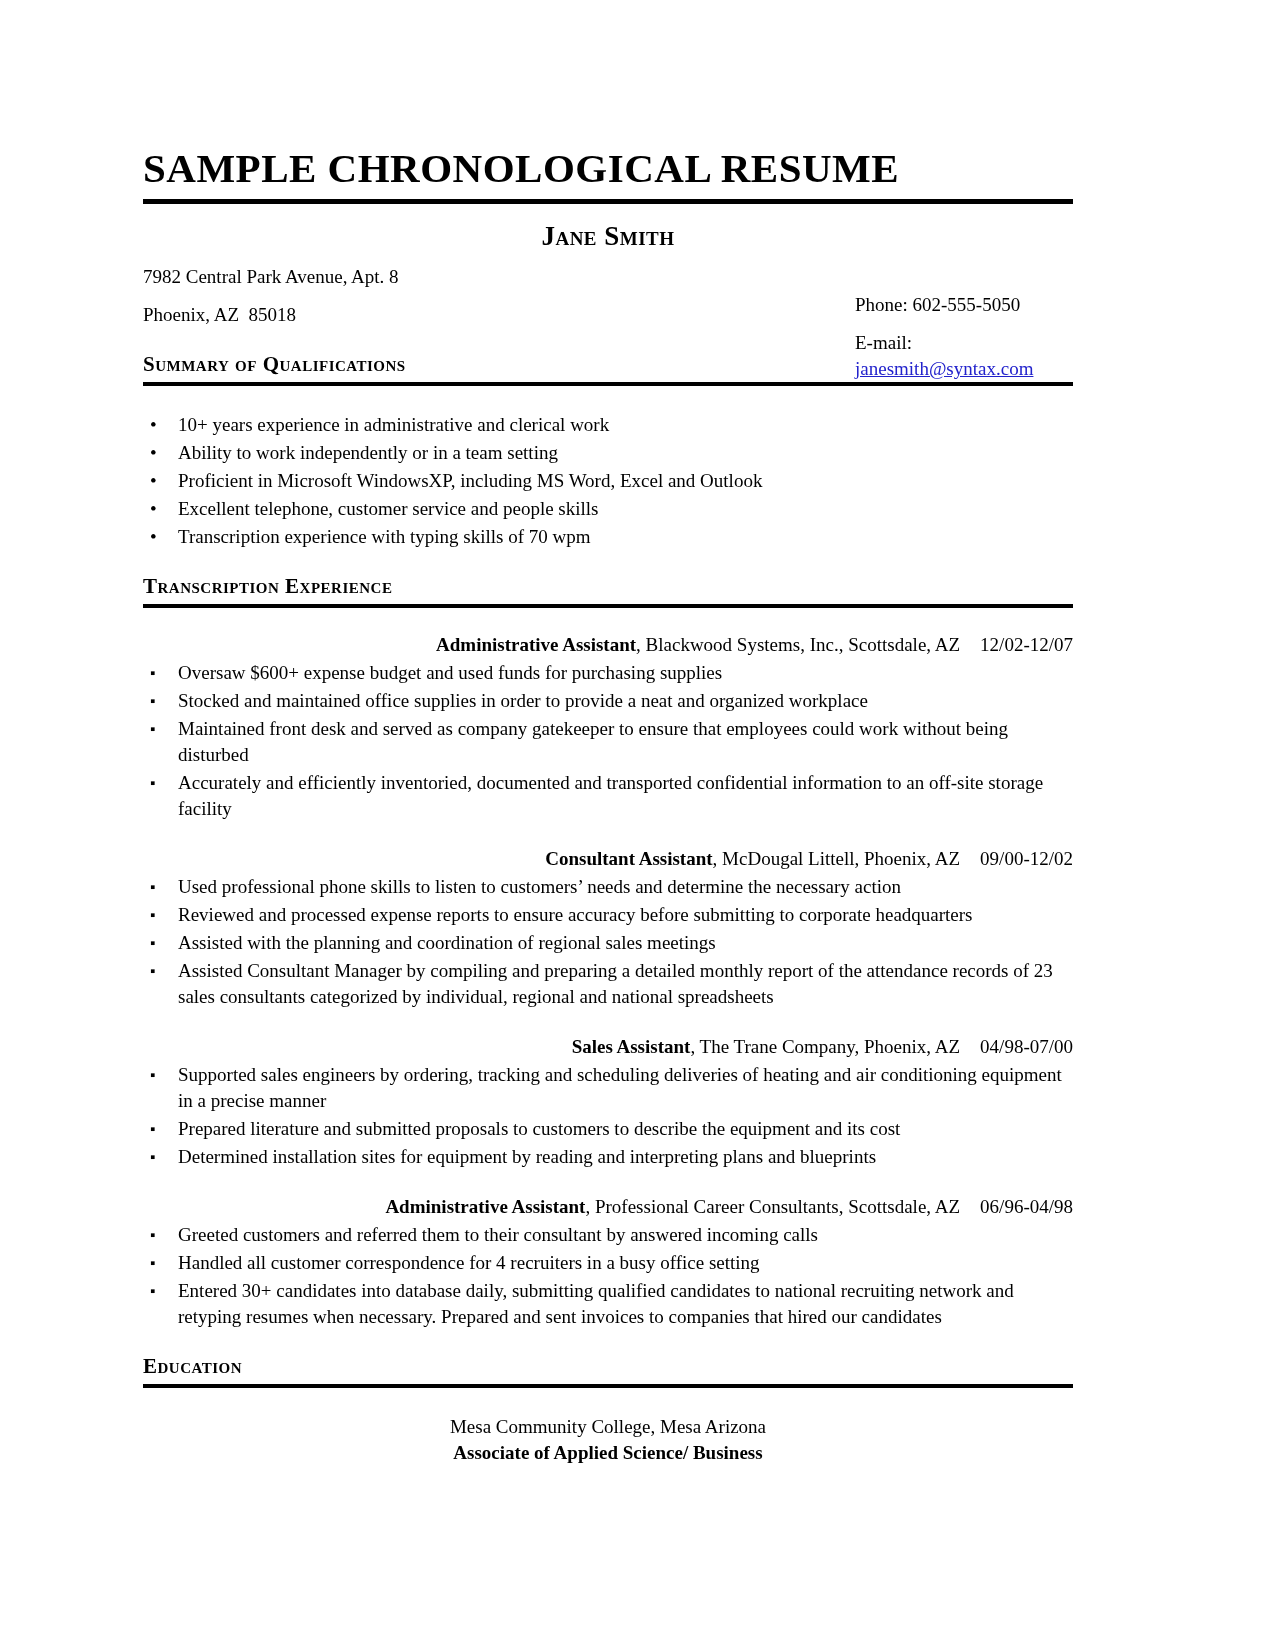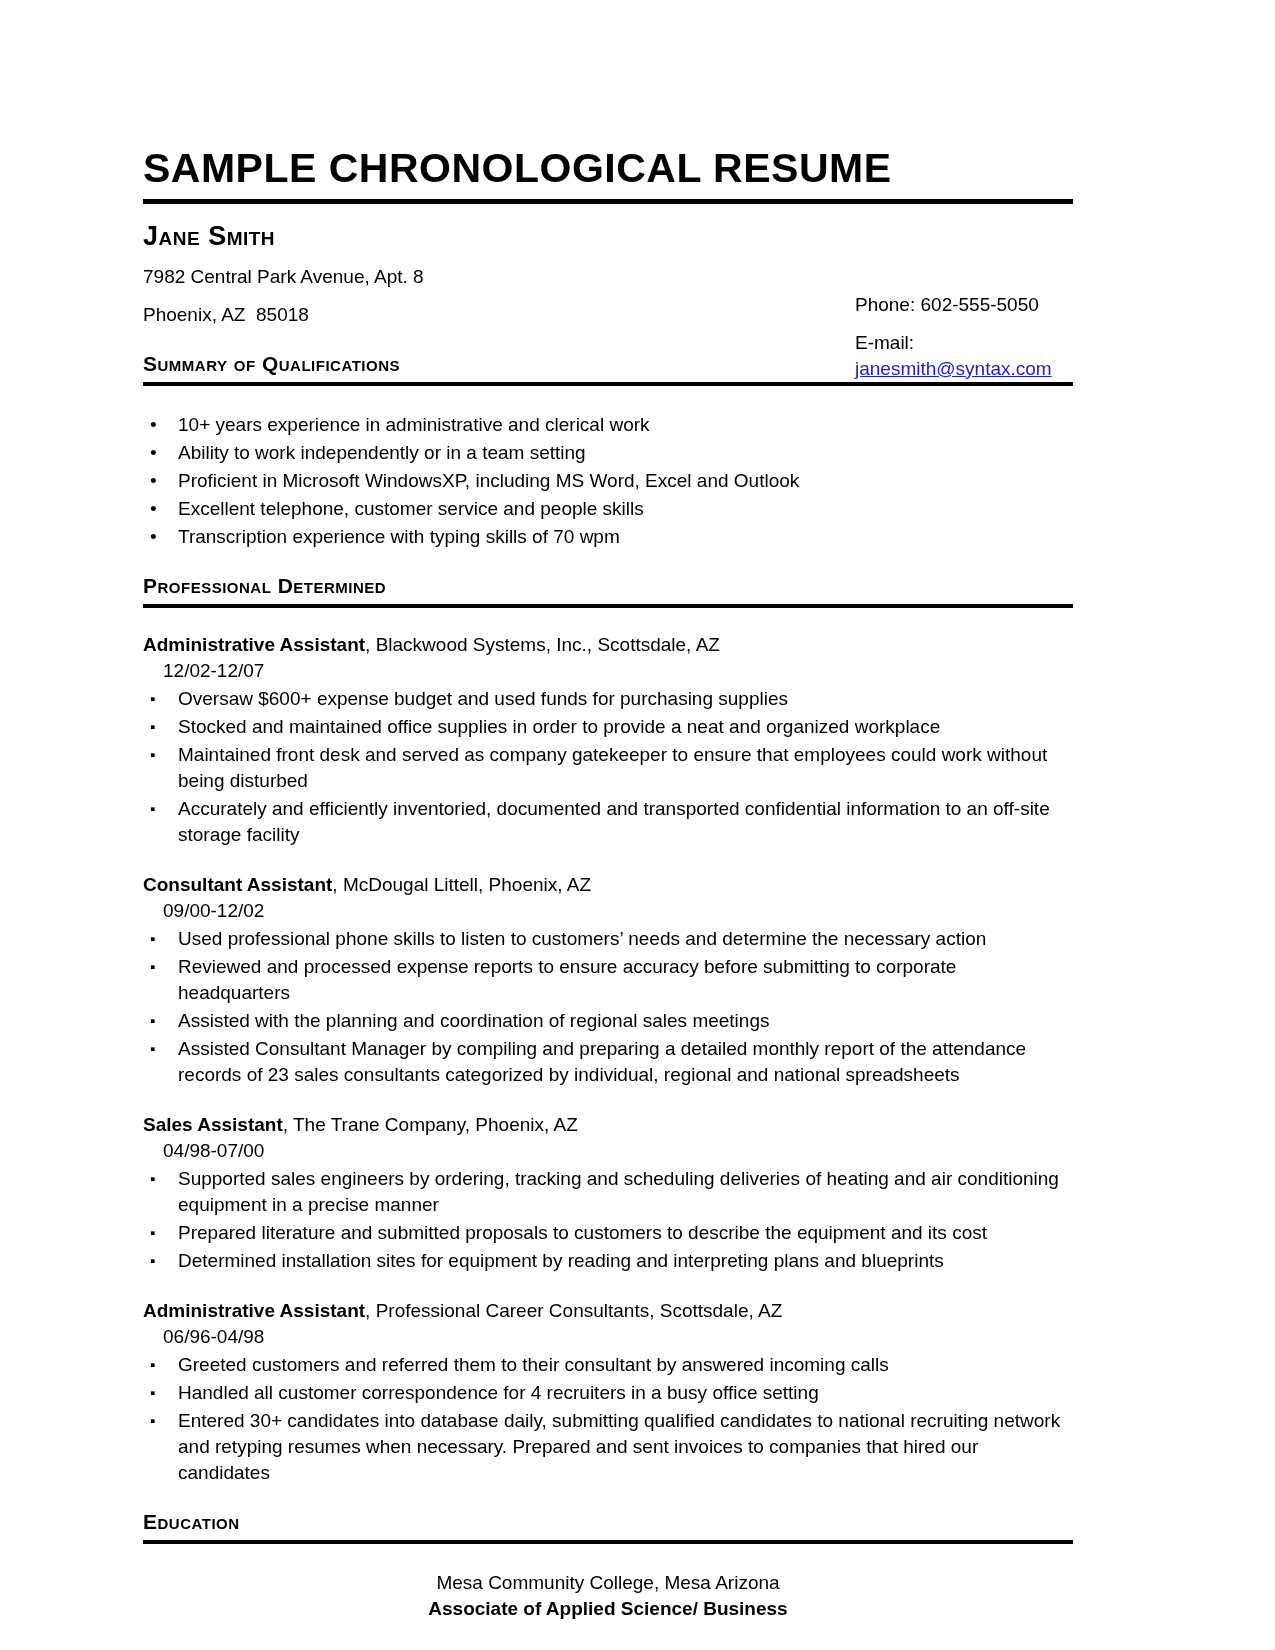--- a/index.html
+++ b/index.html
@@ -7,37 +7,38 @@
     padding: 0;
     background: #ffffff;
   }
   .page {
     position: relative;
     width: 1275px;
     height: 1650px;
     box-sizing: border-box;
     background: #ffffff;
     color: #000000;
-    font-family: Liberation Sans, sans-serif;
+    font-family: Liberation Serif, serif;
     font-size: 19px;
     line-height: 26px;
     padding: 145px 202px 0 143px;
     overflow: hidden;
   }
   .doc-title {
     margin: 0;
     font-size: 41px;
     line-height: 46px;
     font-weight: bold;
     letter-spacing: 0.5px;
     border-bottom: 5px solid #000;
     padding-bottom: 8px;
   }
   .candidate-name {
     margin-top: 16px;
+    text-align: center;
     font-size: 27px;
     line-height: 32px;
     font-weight: bold;
     font-variant: small-caps;
     letter-spacing: 0.5px;
   }
   .contact-row {
     position: relative;
     margin-top: 8px;
     min-height: 52px;
@@ -79,21 +80,20 @@
     box-sizing: border-box;
   }
   ul.bullets.squares .marker { font-size: 15px; }
   ul.bullets .li-text { flex: 1; }
   .job {
     margin-top: 24px;
   }
   .job-header {
     display: flex;
     justify-content: flex-end;
-    flex-direction: column;
   }
   .job-title { font-weight: bold; }
   .job-dates { flex: none; padding-left: 20px; }
   .job ul.bullets { margin-top: 2px; }
   .edu-block { margin-top: 26px; text-align: center; }
   .edu-degree { font-weight: bold; }
 </style>
 </head>
 <body>
 
@@ -132,21 +132,21 @@
     <li>
         <span class="marker">•</span>
         <span class="li-text">Excellent telephone, customer service and people skills</span>
       </li>
     <li>
         <span class="marker">•</span>
         <span class="li-text">Transcription experience with typing skills of 70 wpm</span>
       </li>
   </ul>
 
-  <h2 class="section-heading">Professional Determined</h2>
+  <h2 class="section-heading">Transcription Experience</h2>
 
   <div class="job">
     <div class="job-header">
       <div><span class="job-title">Administrative Assistant</span><span>, Blackwood Systems, Inc., Scottsdale, AZ</span></div>
       <span class="job-dates">12/02-12/07</span>
     </div>
     <ul class="bullets squares">
       <li>
           <span class="marker">▪</span>
           <span class="li-text">Oversaw $600+ expense budget and used funds for purchasing supplies</span>

